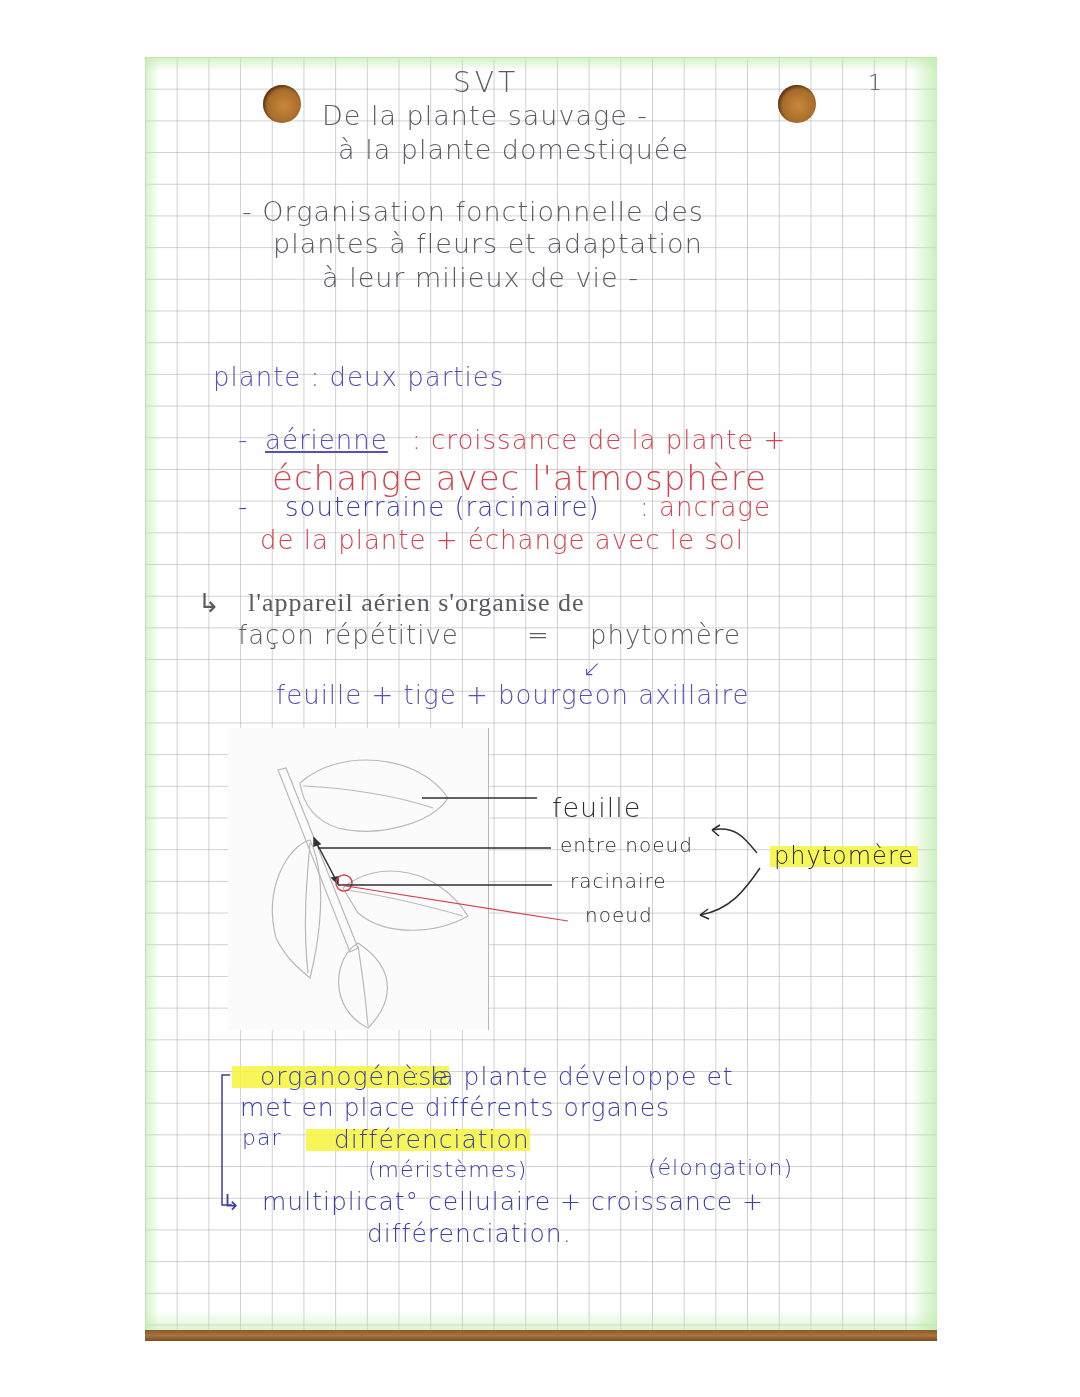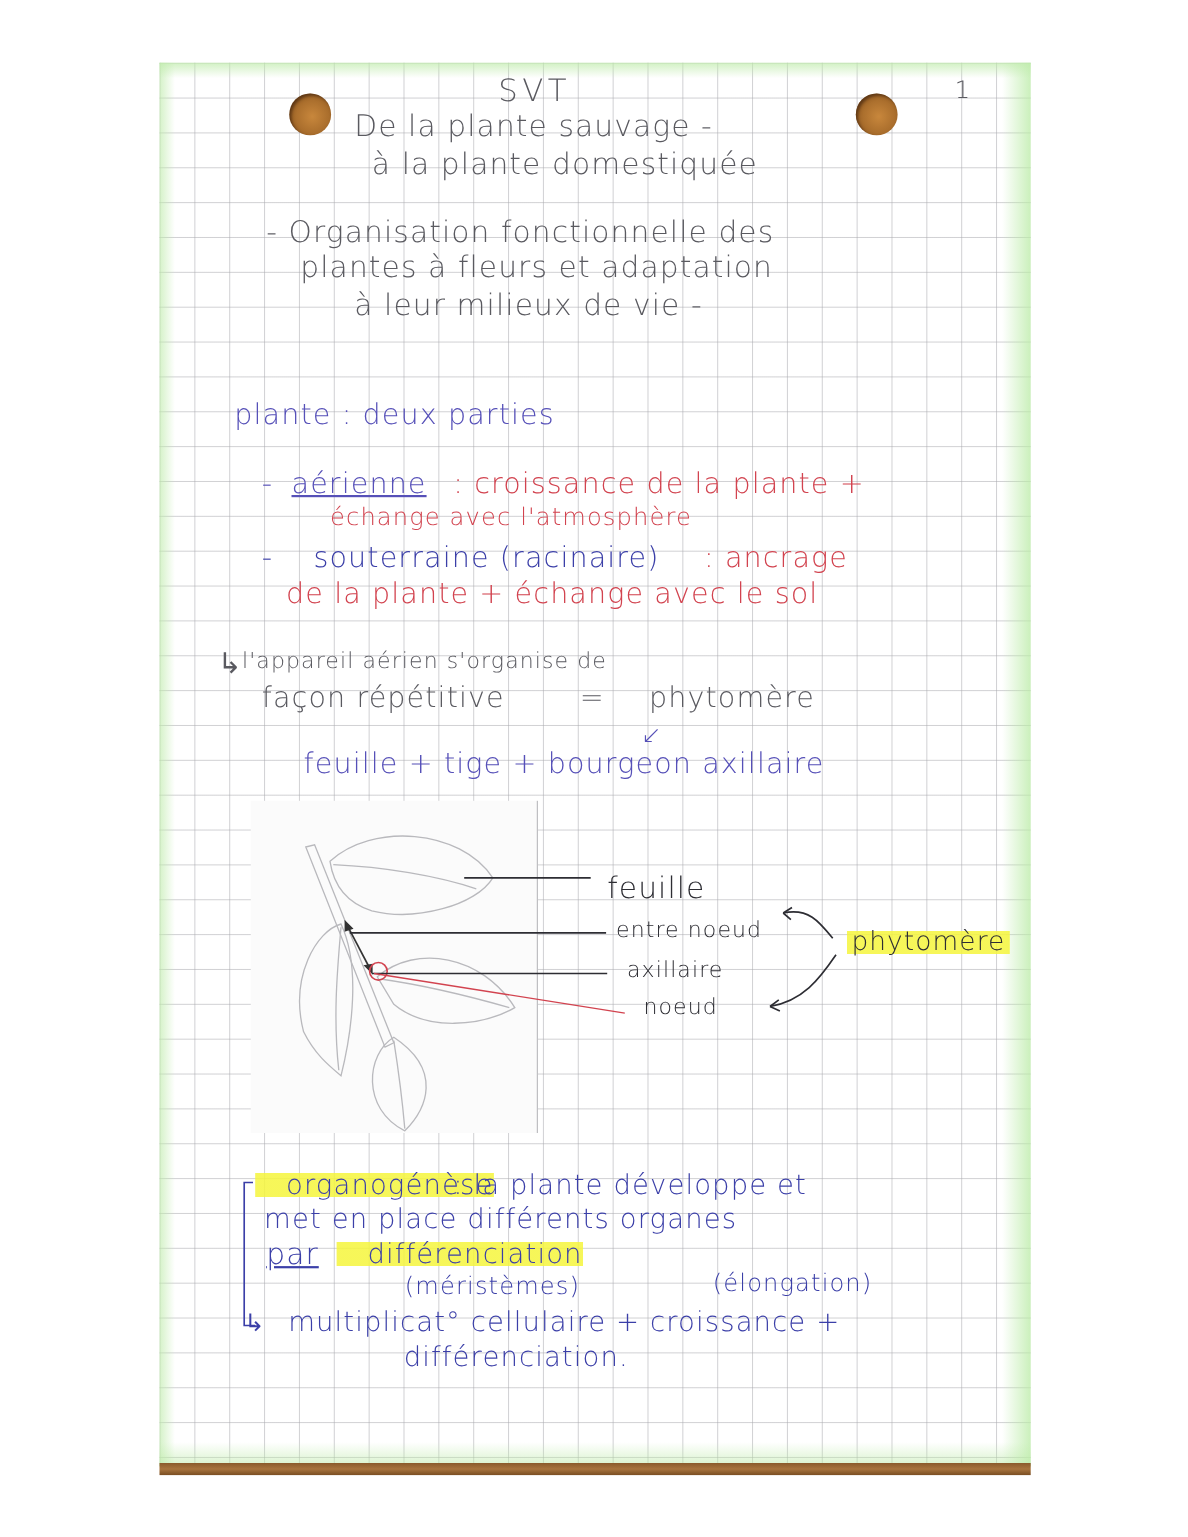--- a/index.html
+++ b/index.html
@@ -63,29 +63,29 @@
 
 <div class="hw grey" style="left:242px; top:196px; font-size:27px;">- Organisation fonctionnelle des</div>
 <div class="hw grey" style="left:273px; top:228px; font-size:27px;">plantes à fleurs et adaptation</div>
 <div class="hw grey" style="left:322px; top:262px; font-size:27px;">à leur milieux de vie -</div>
 
 <div class="hw violet" style="left:213px; top:362px; font-size:26px;">plante : deux parties</div>
 
 <div class="hw violet" style="left:238px; top:425px; font-size:26px;">-</div>
 <div class="hw violet" style="left:265px; top:425px; font-size:26px; text-decoration:underline;">aérienne</div>
 <div class="hw red" style="left:412px; top:425px; font-size:26px;">: croissance de la plante +</div>
-<div class="hw red" style="left:272px; top:458px; font-size:22px;margin-left:28px;">échange avec l'atmosphère</div>
+<div class="hw red" style="left:272px; top:458px; font-size:34px;">échange avec l'atmosphère</div>
 
 <div class="hw blue" style="left:238px; top:492px; font-size:26px;">-</div>
 <div class="hw blue" style="left:265px; top:492px; font-size:26px;margin-left:20px;">souterraine (racinaire)</div>
 <div class="hw red" style="left:640px; top:492px; font-size:26px;">: ancrage</div>
 <div class="hw red" style="left:260px; top:525px; font-size:26px;">de la plante + échange avec le sol</div>
 
 <div class="hw grey" style="left:198px; top:588px; font-size:26px;">↳</div>
-<div class="hw grey" style="left:220px; top:588px; font-size:20px;">l'appareil aérien s'organise de</div>
+<div class="hw grey" style="left:248px; top:588px; font-size:26px;font-family:Liberation Serif, serif;">l'appareil aérien s'organise de</div>
 <div class="hw grey" style="left:238px; top:620px; font-size:26px;">façon répétitive</div>
 <div class="hw grey" style="left:527px; top:620px; font-size:26px;">=</div>
 <div class="hw grey" style="left:590px; top:620px; font-size:26px;">phytomère</div>
 <div class="hw violet" style="left:583px; top:656px; font-size:22px;">↙</div>
 <div class="hw violet" style="left:276px; top:680px; font-size:26px;">feuille + tige + bourgeon axillaire</div>
 
 <div class="diagram">
   <svg width="260" height="302" viewBox="0 0 260 302">
     <g fill="none" stroke="#b9b9bd" stroke-width="1.2">
 
@@ -125,26 +125,26 @@
     <path d="M760 868 C745 890 730 910 700 915"></path>
     <path d="M700 915 L708 909 M700 915 L709 919"></path>
   </g>
   <line x1="340" y1="885" x2="568" y2="921" stroke="#d2434f" stroke-width="1.2"></line>
 
   <path d="M230 1075 L222 1075 L222 1205 L232 1205" stroke="#3b3fa8" stroke-width="1.5" fill="none"></path>
 </svg>
 
 <div class="hw dark" style="left:552px; top:776px; font-size:27px;margin-top:16px;">feuille</div>
 <div class="hw dark" style="left:560px; top:833px; font-size:20px;">entre noeud</div>
-<div class="hw dark" style="left:570px; top:869px; font-size:20px;">axillaire</div>
+<div class="hw dark" style="left:570px; top:869px; font-size:20px;">racinaire</div>
 <div class="hw dark" style="left:585px; top:903px; font-size:20px;">noeud</div>
 <div class="hw dark hl" style="left:770px; top:842px; font-size:24px; padding:0 4px;">phytomère</div>
 
 <div class="hw blue hl" style="left:232px; top:1062px; font-size:25px;">organogénèse</div>
 <div class="hw blue" style="left:412px; top:1062px; font-size:25px;">: la plante développe et</div>
 <div class="hw blue" style="left:240px; top:1093px; font-size:25px;">met en place différents organes</div>
-<div class="hw blue" style="left:242px; top:1125px; font-size:27px;text-decoration:underline;">par</div>
+<div class="hw blue" style="left:242px; top:1125px; font-size:22px;">par</div>
 <div class="hw blue hl" style="left:306px; top:1125px; font-size:25px;">différenciation</div>
 <div class="hw blue" style="left:368px; top:1157px; font-size:22px;">(méristèmes)</div>
 <div class="hw blue" style="left:648px; top:1155px; font-size:22px;">(élongation)</div>
 <div class="hw blue" style="left:222px; top:1190px; font-size:22px;">↳</div>
 <div class="hw blue" style="left:262px; top:1187px; font-size:25px;">multiplicat° cellulaire + croissance +</div>
 <div class="hw blue" style="left:367px; top:1219px; font-size:25px;">différenciation.</div>
 
 </body></html>

